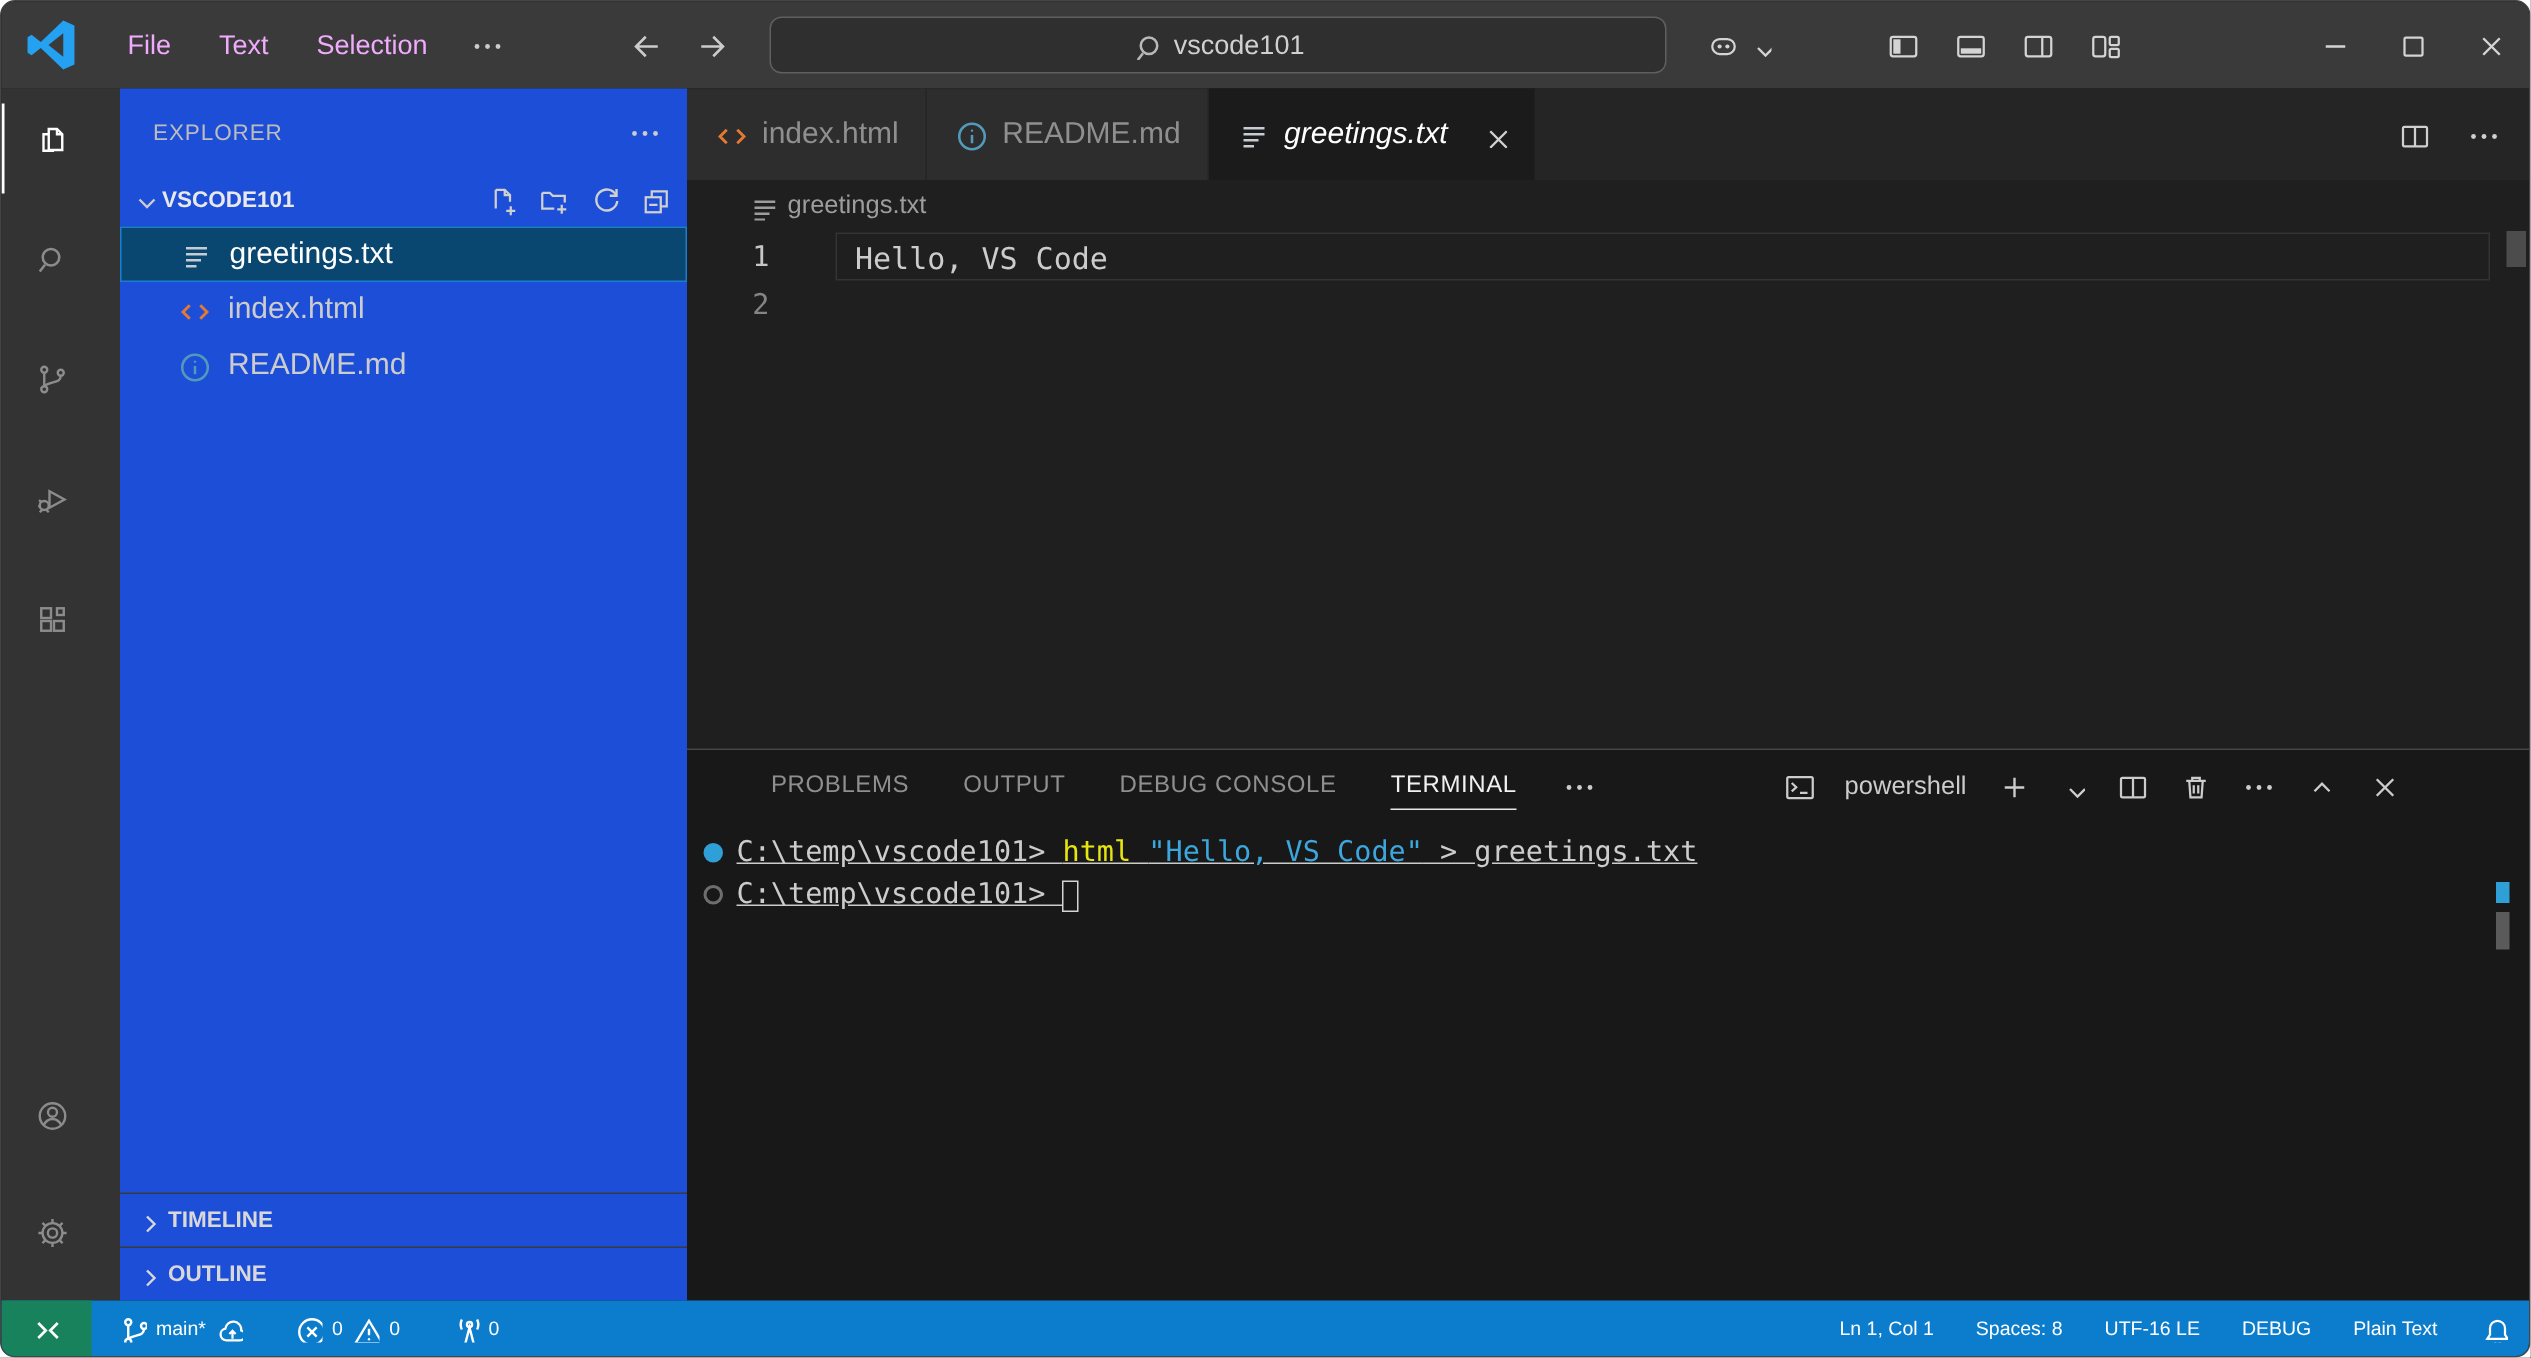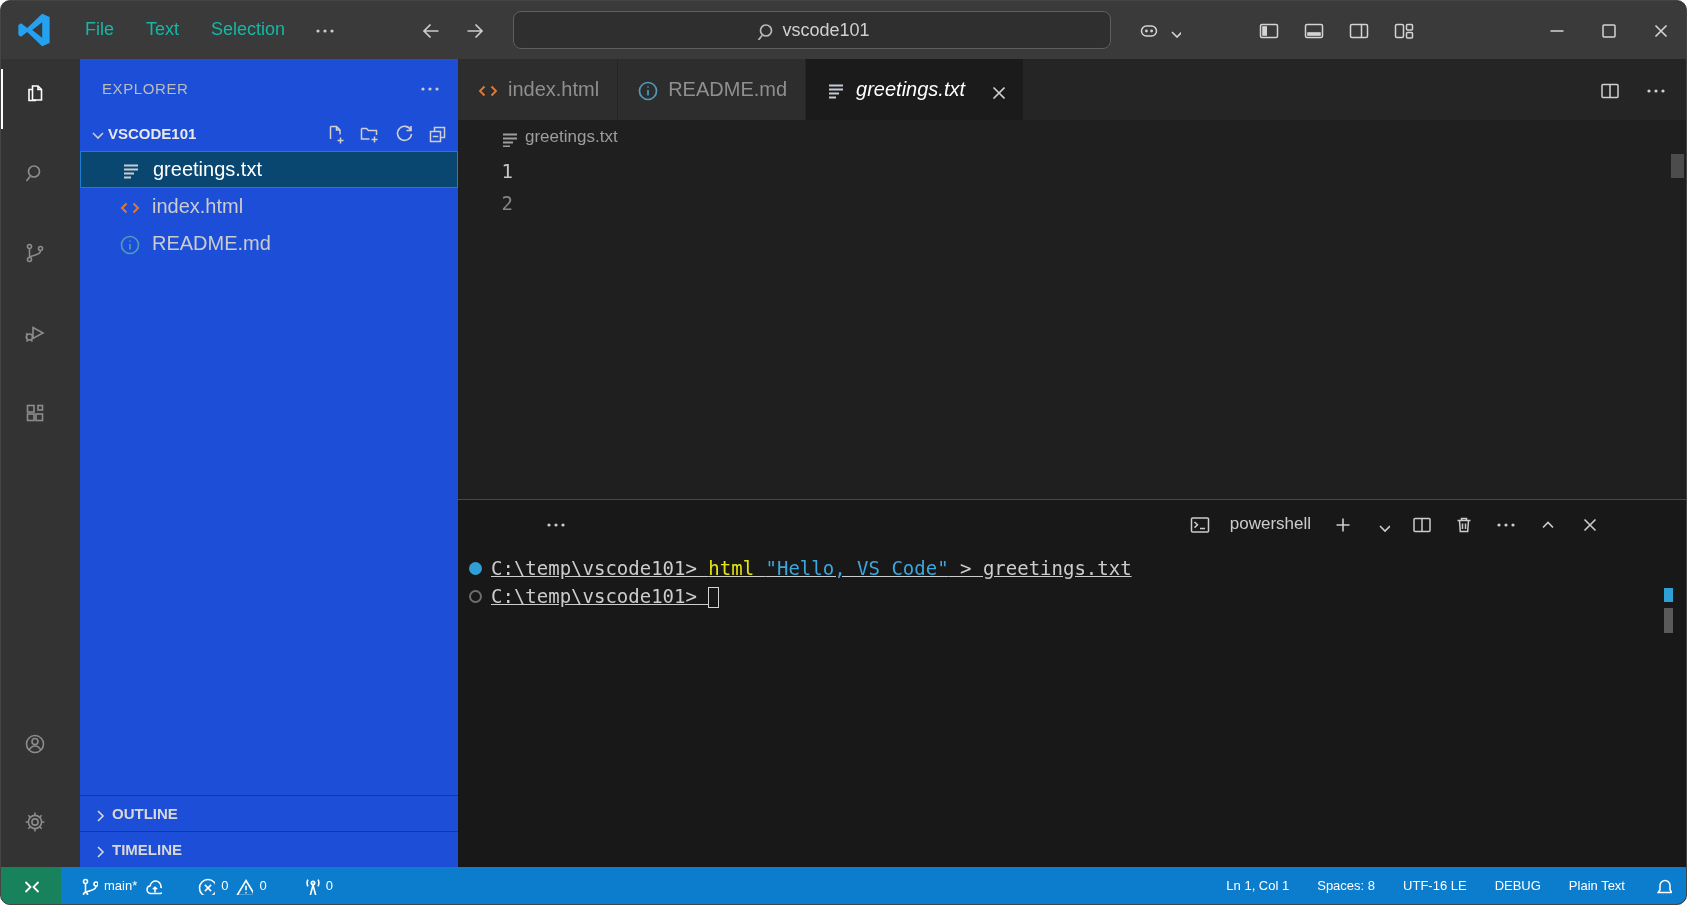--- a/index.html
+++ b/index.html
@@ -9,21 +9,21 @@
     border:1px solid #454545; display:flex; flex-direction:column; background:#1f1f1f;
     color:#cccccc;
   }
   .ic { width:22px; height:22px; display:block; flex:none; }
   .ic-lg { width:36px; height:36px; }
   .ic-sm { width:18px; height:18px; }
 
   
   .titlebar { height:58px; background:#3a3a3a; display:flex; align-items:center; flex:none; }
   .logo { width:34px; height:34px; margin:0 18px 0 16px; }
-  .menubar { display:flex; color:#14b8a6; font-size:18px; }
+  .menubar { display:flex; align-items:center; color:#f0abfc; font-size:18px; }
   .menu-item { padding:6px 16px; border-radius:6px; cursor:default; }
   .menu-more { padding:6px 12px; color:#cccccc; }
   .nav-arrows { display:flex; align-items:center; gap:14px; margin-left:68px; color:#cccccc; }
   .nav-btn { width:30px; height:30px; display:flex; align-items:center; justify-content:center; }
   .command-center {
     margin-left:24px; width:598px; height:38px; background:#2f2f2f;
     border:1px solid #5f5f5f; border-radius:8px; display:flex; align-items:center;
     justify-content:center; gap:8px; color:#d0d0d0; font-size:18px;
   }
   .command-center .ic { width:20px; height:20px; color:#b8b8b8; }
@@ -439,27 +439,27 @@
               <use href="#i-info"></use>
             </svg>
           <span>README.md</span>
         </div>
       </div>
       <div class="sb-bottom">
         <div class="sb-section-header">
           <svg class="ic" style="width:20px;height:20px">
               <use href="#i-chev-right"></use>
             </svg>
-          <span>OUTLINE</span>
+          <span>TIMELINE</span>
         </div>
         <div class="sb-section-header">
           <svg class="ic" style="width:20px;height:20px">
               <use href="#i-chev-right"></use>
             </svg>
-          <span>TIMELINE</span>
+          <span>OUTLINE</span>
         </div>
       </div>
     </div>
 
     <div class="editor-col">
 
       <div class="tabbar">
         <div class="tab">
           <svg class="ic icon-html">
               <use href="#i-html"></use>
@@ -496,30 +496,37 @@
       <div class="breadcrumbs">
         <svg class="ic icon-txt">
             <use href="#i-txtfile"></use>
           </svg>
         <span>greetings.txt</span>
       </div>
 
       <div class="editor-body">
         <div class="code-row current">
           <span class="gutter">1</span>
+          <span class="line-content">Hello, VS Code</span>
         </div>
         <div class="code-row">
           <span class="gutter">2</span>
           <span class="line-content"></span>
         </div>
         <div class="editor-scrollbar"></div>
       </div>
 
       <div class="panel">
         <div class="panel-header">
+          <div class="panel-tabs">
+            <span class="panel-tab">PROBLEMS</span>
+            <span class="panel-tab">OUTPUT</span>
+            <span class="panel-tab">DEBUG CONSOLE</span>
+            <span class="panel-tab active">TERMINAL</span>
+          </div>
           <span class="panel-tabs-more">
               <svg class="ic">
                 <use href="#i-dots"></use>
               </svg>
             </span>
           <div class="panel-actions">
             <span class="shell-chip">
               <svg class="ic">
                   <use href="#i-terminal-box"></use>
                 </svg>

